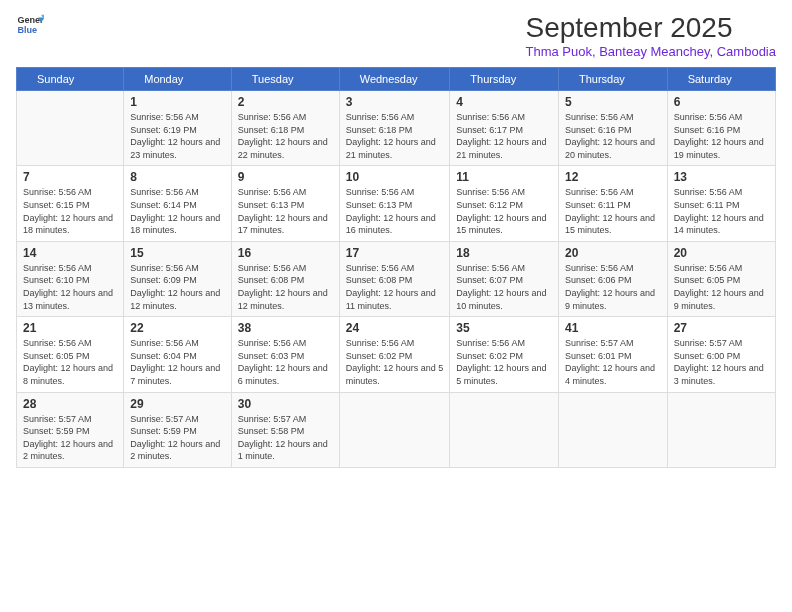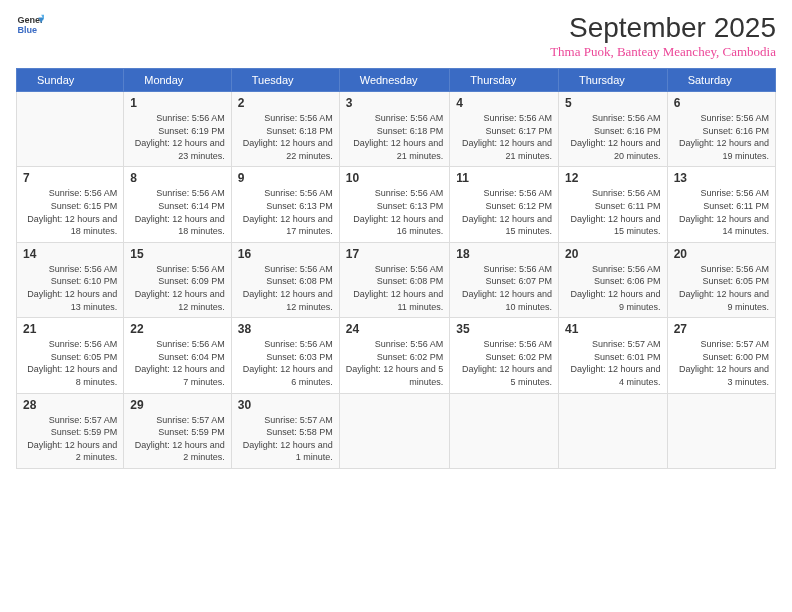--- a/index.html
+++ b/index.html
@@ -25,31 +25,30 @@
     .logo {
       display: flex;
       align-items: center;
       gap: 4px;
     }
     .logo-icon {
       width: 28px;
       height: 28px;
     }
     .title-section {
-      text-align: right;
+      text-align: left;
     }
     .month-title {
       font-size: 28px;
       font-weight: normal;
       color: #333;
     }
     .subtitle {
       font-size: 13px;
-      color: #ec4899;
-      font-family: Liberation Serif, serif;
+      color: #6d28d9;
     }
     table {
       width: 100%;
       border-collapse: collapse;
       font-size: 10px;
     }
     thead tr {
       background-color: #3a6bc4;
       color: #fff;
     }
@@ -74,21 +73,20 @@
       font-size: 12px;
       font-weight: bold;
       color: #333;
       display: block;
       margin-bottom: 2px;
     }
     .day-info {
       font-size: 9px;
       color: #444;
       line-height: 1.4;
-      text-align: right;
     }
     tbody tr:nth-child(odd) td {
       background-color: #f9f9f9;
     }
     tbody tr:nth-child(even) td {
       background-color: #fff;
     }
   </style>
 </head>
 <body>

